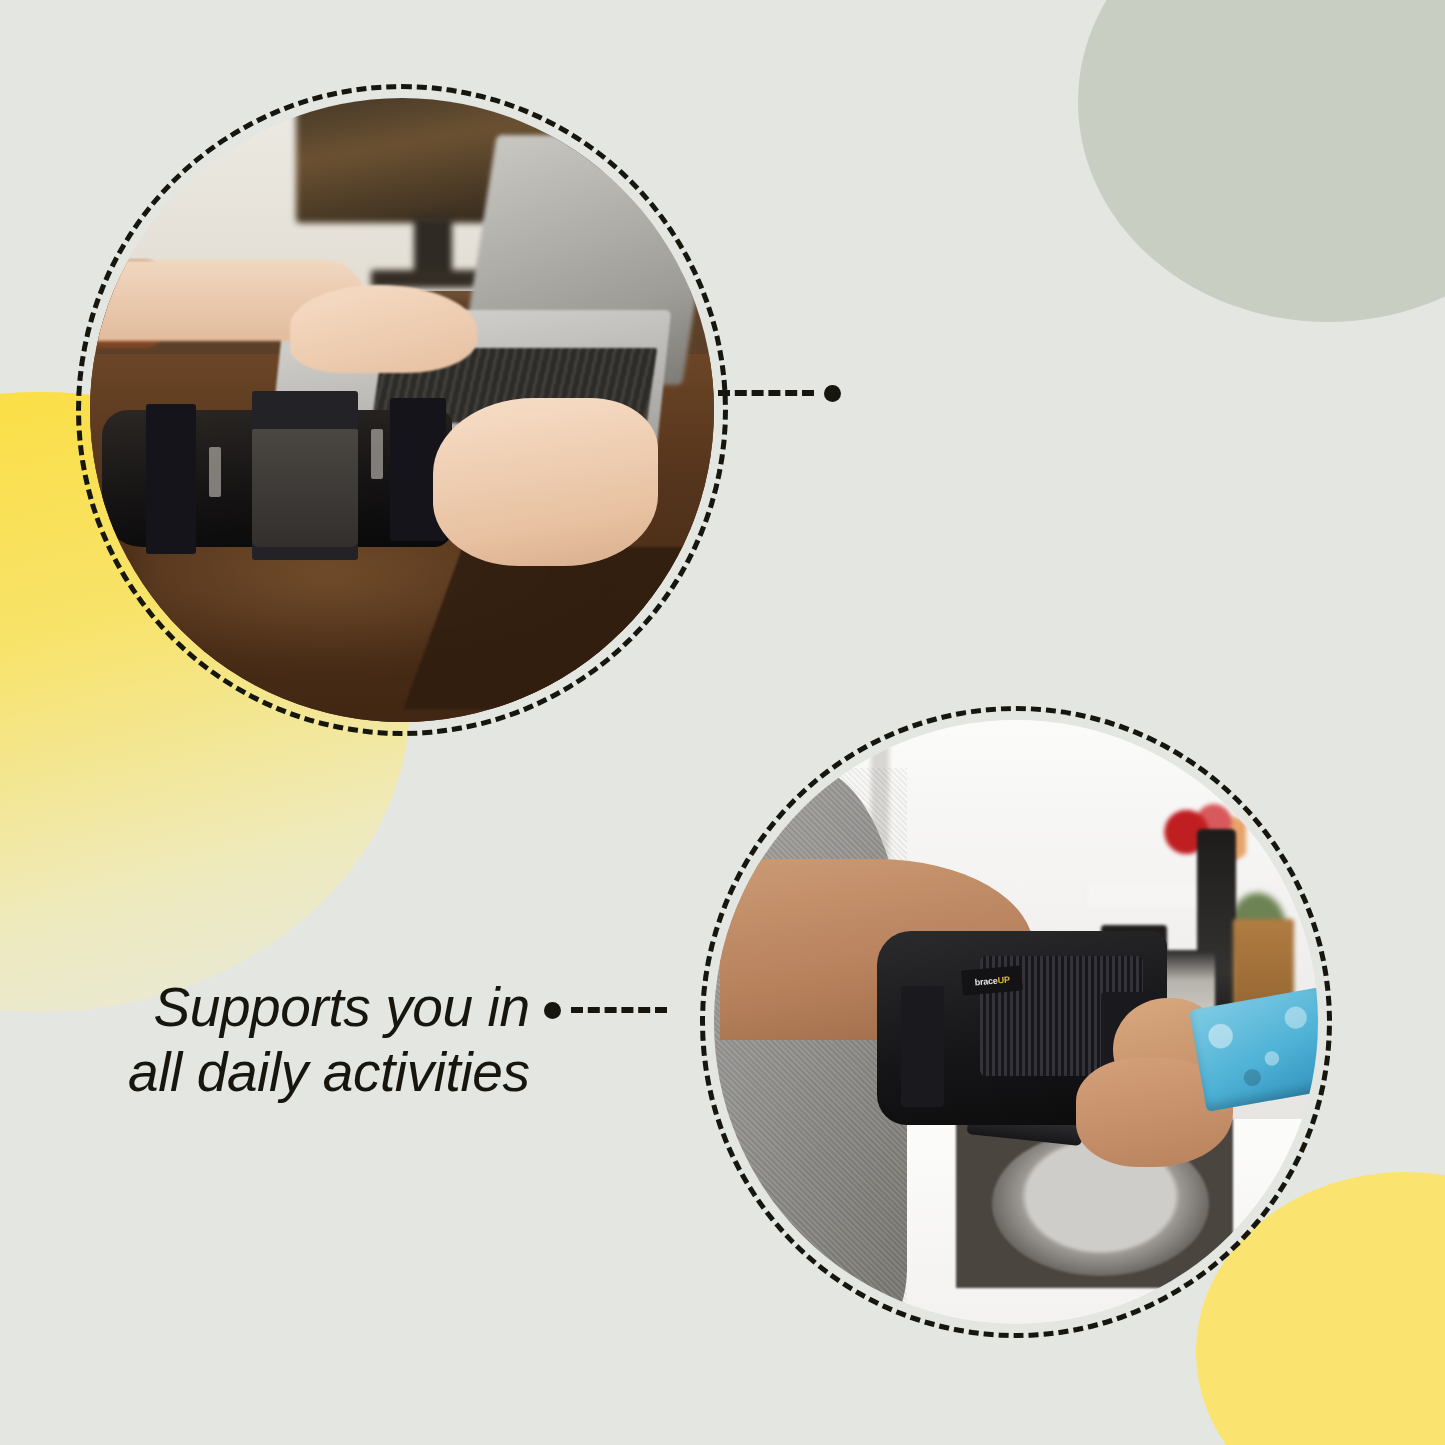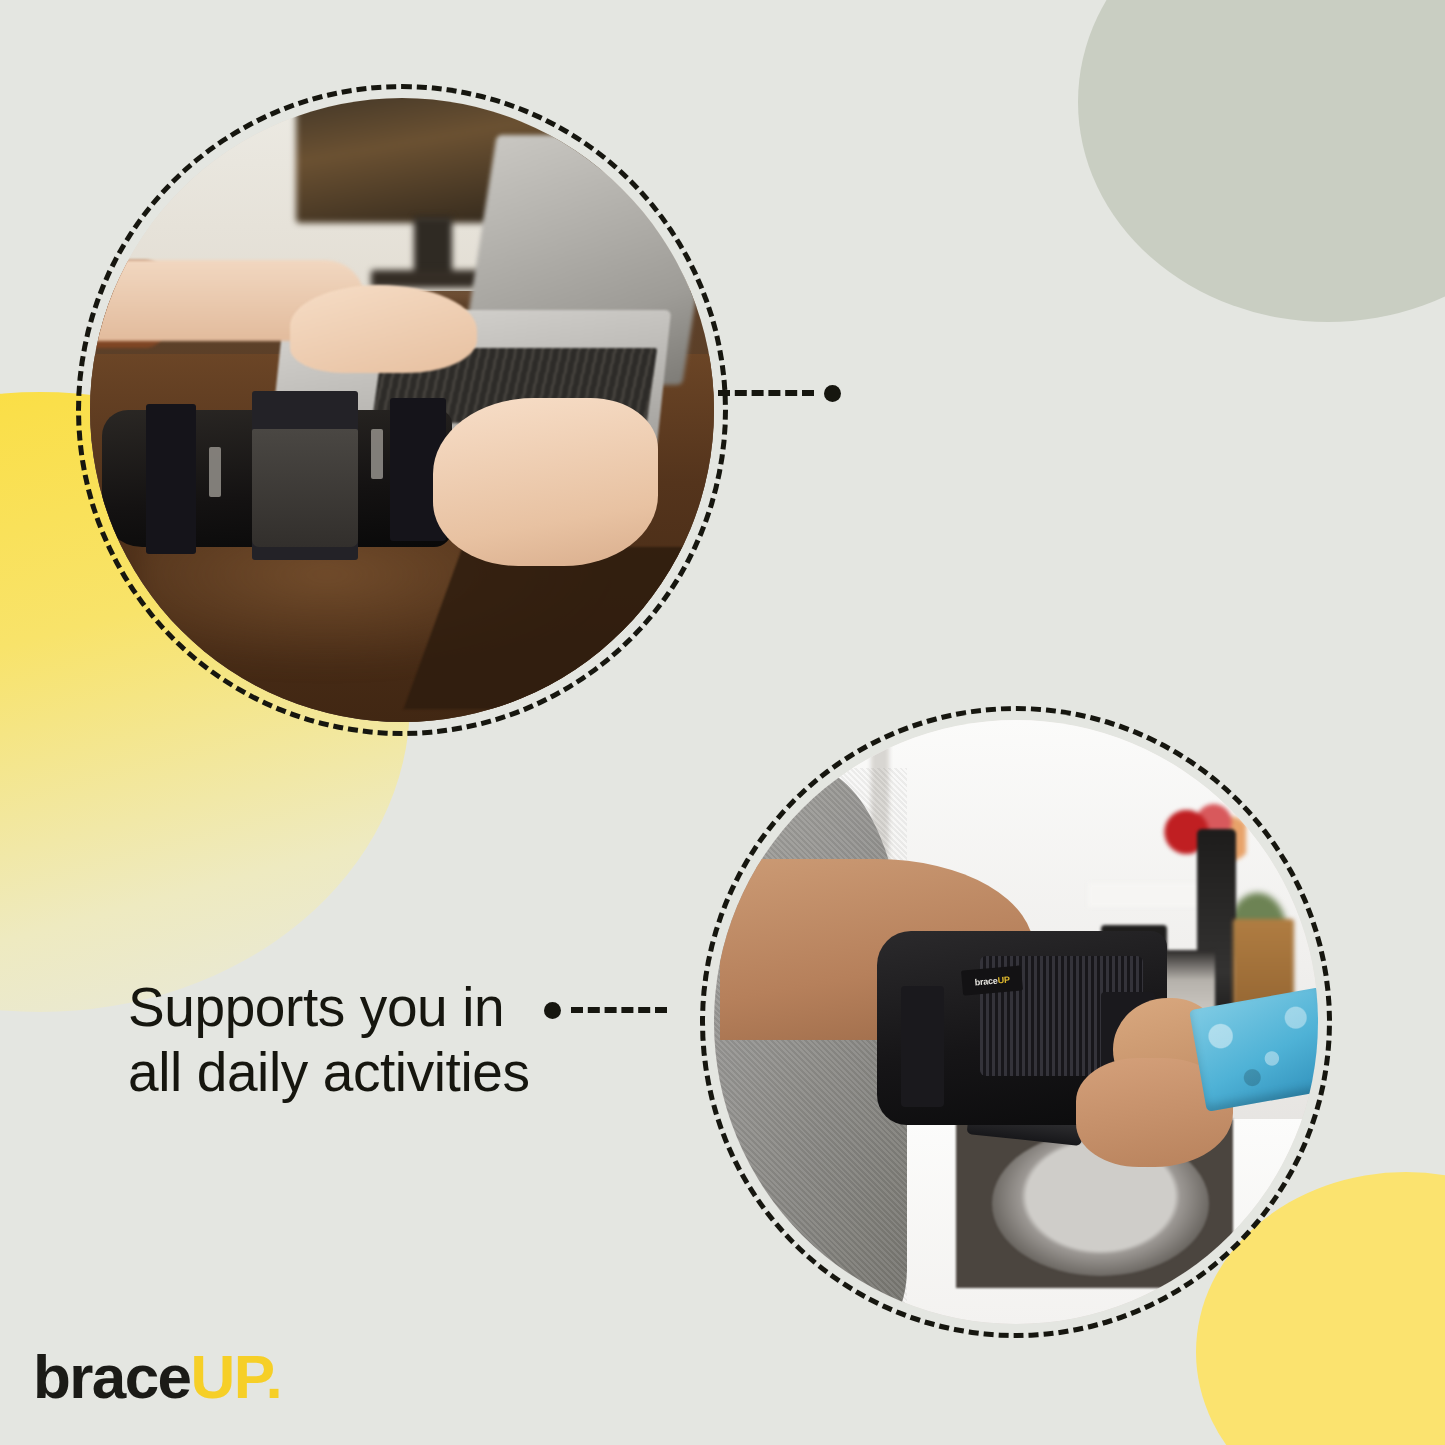--- a/index.html
+++ b/index.html
@@ -351,21 +351,21 @@
   .leader-dot {
     width: 17px;
     height: 17px;
     border-radius: 50%;
     background: #16160f;
     flex: none;
   }
   #callout-finger .leader-dot { margin-left: 10px; margin-right: 14px; }
   #callout-daily  .leader-dot { margin-right: 10px; margin-left: 14px; }
   #callout-daily .leader { flex-direction: row-reverse; }
-  #callout-daily .callout-text { text-align: left; }
+  #callout-daily .callout-text { text-align: right; font-style: italic; }
 
   
   #brand-logo {
     position: absolute;
     left: 33px;
     top: 1346px;
     font-size: 62px;
     font-weight: bold;
     letter-spacing: -1.6px;
     line-height: 1;
@@ -458,15 +458,14 @@
 
   <div class="callout" id="callout-daily">
     <div class="leader">
       <div class="leader-line"></div>
       <div class="leader-dot"></div>
     </div>
     <div class="callout-text">Supports you in
 all daily activities</div>
   </div>
 
-  <div id="brand-logo"><span class="brace">brace</span><span class="up">UP.</span></div>
 
 </div>
 
 </body></html>

